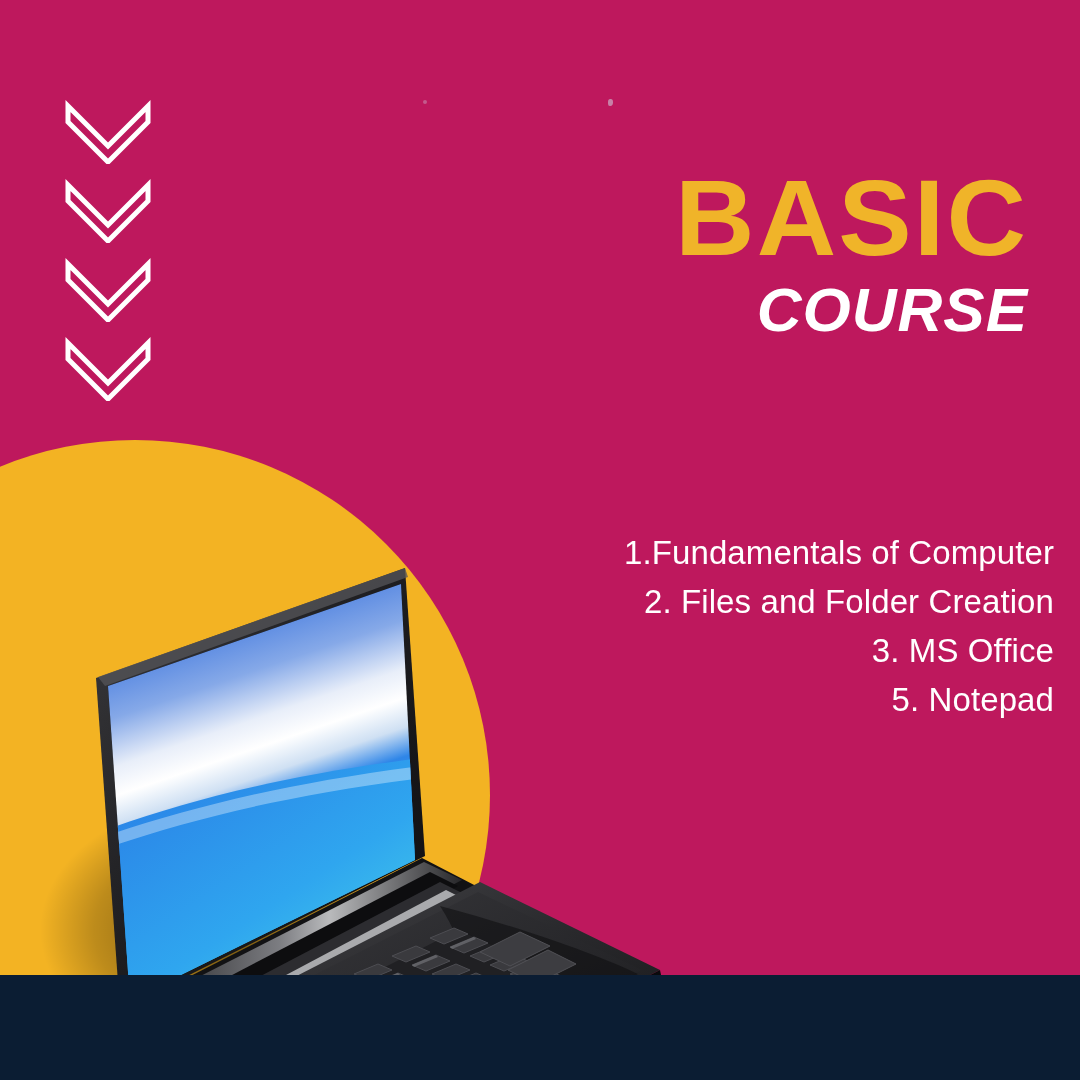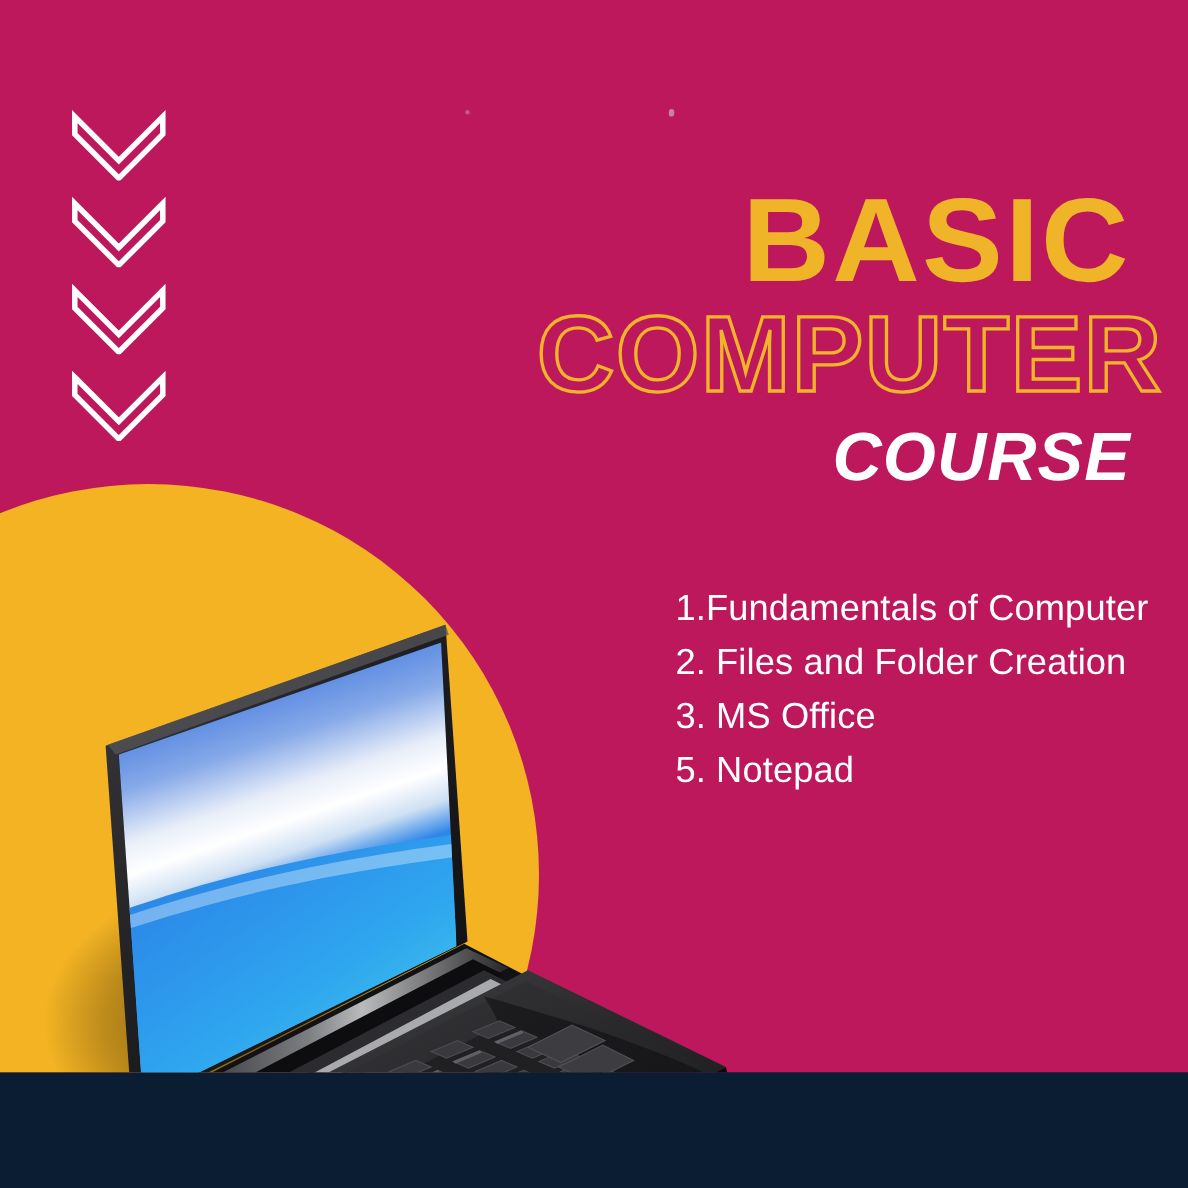--- a/index.html
+++ b/index.html
@@ -110,20 +110,21 @@
     margin: 0;
     padding: 0;
   }
   .course-list li {
     color: #ffffff;
     font-size: 33px;
     line-height: 49px;
     font-weight: 400;
     letter-spacing: .1px;
     white-space: nowrap;
+    text-align: right;
   }
 
   
   .laptop-wrap {
     position: absolute;
     left: 10px;
     top: 500px;
     width: 660px;
     height: 590px;
   }
@@ -324,21 +325,20 @@
       <path d="M410 566 C 430 548, 452 544, 470 532 C 452 556, 440 576, 452 590
                C 436 586, 420 576, 410 566 Z" fill="#ffffff" opacity="0.45"></path>
 
       <polygon points="330,632 650,470 652,480 332,642" fill="#0a0a0c"></polygon>
       <polygon points="150,546 330,632 332,642 152,556" fill="#141416"></polygon>
     </svg>
   </div>
 
   <div class="headline">
     <div class="title-basic">BASIC</div>
-    <div class="title-computer">COMPUTER</div>
     <div class="title-course">COURSE</div>
   </div>
 
   <ul class="course-list">
     <li>1.Fundamentals of Computer</li>
     <li>2. Files and Folder Creation</li>
     <li>3. MS Office</li>
     <li>5. Notepad</li>
   </ul>
 

